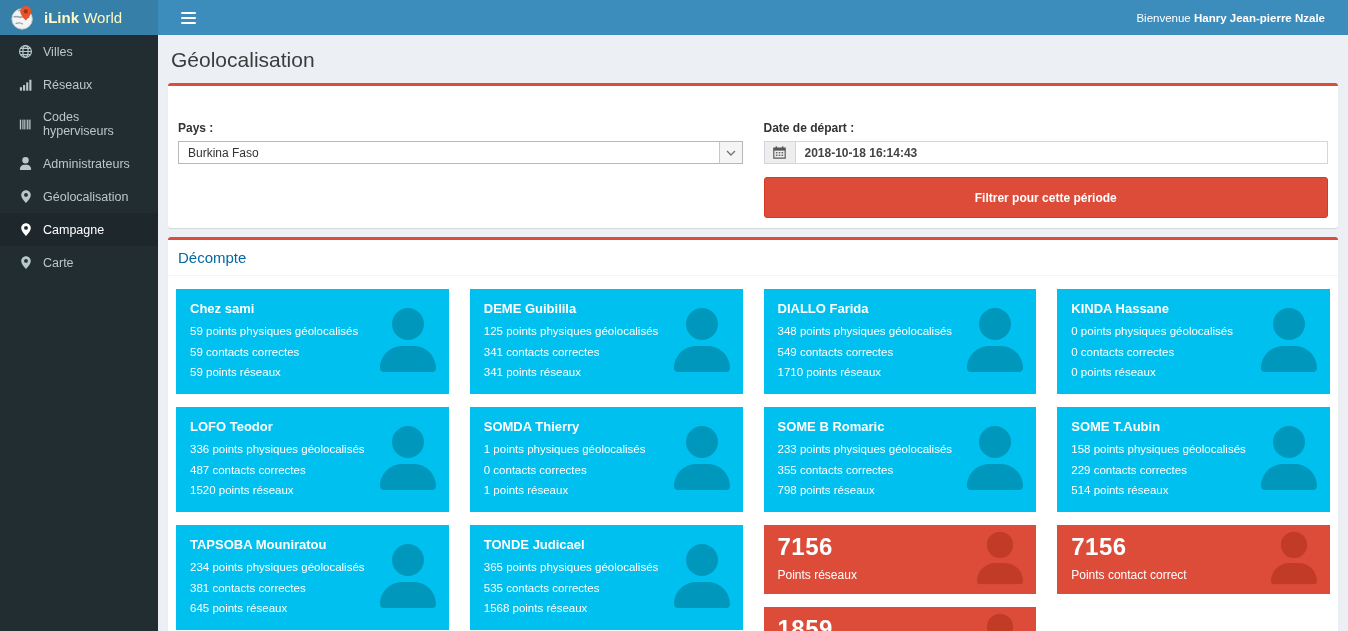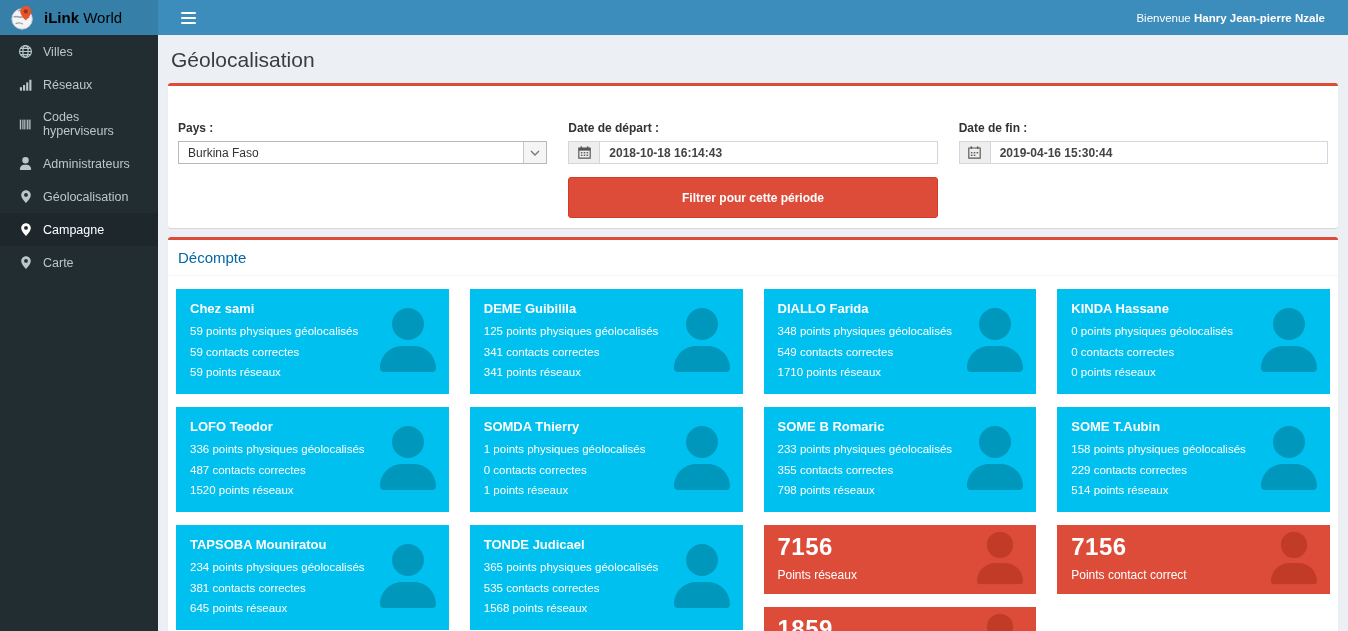--- a/index.html
+++ b/index.html
@@ -10,21 +10,21 @@
     color:#333;
     height:631px;
     overflow:hidden;
   }
   .app { display:flex; width:1348px; height:631px; }
 
   
   .sidebar { width:158px; flex:0 0 158px; background:var(--sidebar-bg,#222d32); display:flex; flex-direction:column; }
   .logo {
     height:35px; background:var(--logo-bg,#367fa9); display:flex; align-items:center;
-    padding:0 10px; gap:8px; color:#000000;
+    padding:0 10px; gap:8px; color:#fef9c3;
   }
   .logo-badge { width:26px; height:26px; flex:0 0 26px; }
   .brand { font-size:15px; white-space:nowrap; }
   .brand b { font-weight:700; }
   .brand span { font-weight:300; }
   .nav-item {
     display:flex; align-items:center; gap:9px;
     padding:9px 5px 9px 14px;
     color:var(--sidebar-text,#b8c7ce);
     font-size:12.5px; cursor:pointer; border-left:3px solid transparent;
@@ -245,38 +245,20 @@
                       <rect x="10.5" y="7.5" width="2" height="1.6"></rect>
                     <rect x="3.5" y="10.6" width="2" height="1.6"></rect>
                       <rect x="7" y="10.6" width="2" height="1.6"></rect>
                       <rect x="10.5" y="10.6" width="2" height="1.6"></rect>
                   </svg>
                 </span>
                 <input type="text" value="2018-10-18 16:14:43" style="">
               </div>
               <button class="btn-filter">Filtrer pour cette période</button>
             </div>
-            <div class="filter-col">
-              <label class="f-label">Date de fin :</label>
-              <div class="input-group">
-                <span class="input-addon">
-                  <svg viewBox="0 0 16 16" width="13" height="13" fill="#555">
-                    <rect x="3.2" y="0.5" width="1.8" height="3"></rect>
-                      <rect x="11" y="0.5" width="1.8" height="3"></rect>
-                    <path d="M1 2.5h14v12.5H1z" fill="none" stroke="#555" stroke-width="1.4"></path>
-                    <rect x="3.5" y="7.5" width="2" height="1.6"></rect>
-                      <rect x="7" y="7.5" width="2" height="1.6"></rect>
-                      <rect x="10.5" y="7.5" width="2" height="1.6"></rect>
-                    <rect x="3.5" y="10.6" width="2" height="1.6"></rect>
-                      <rect x="7" y="10.6" width="2" height="1.6"></rect>
-                  </svg>
-                </span>
-                <input type="text" value="2019-04-16 15:30:44" style="">
-              </div>
-            </div>
           </div>
         </div>
       </section>
 
       <section class="box">
         <div class="box-header">Décompte</div>
         <div class="cards-cols">
 
           <div class="card-col">
             <div class="agent-card">

